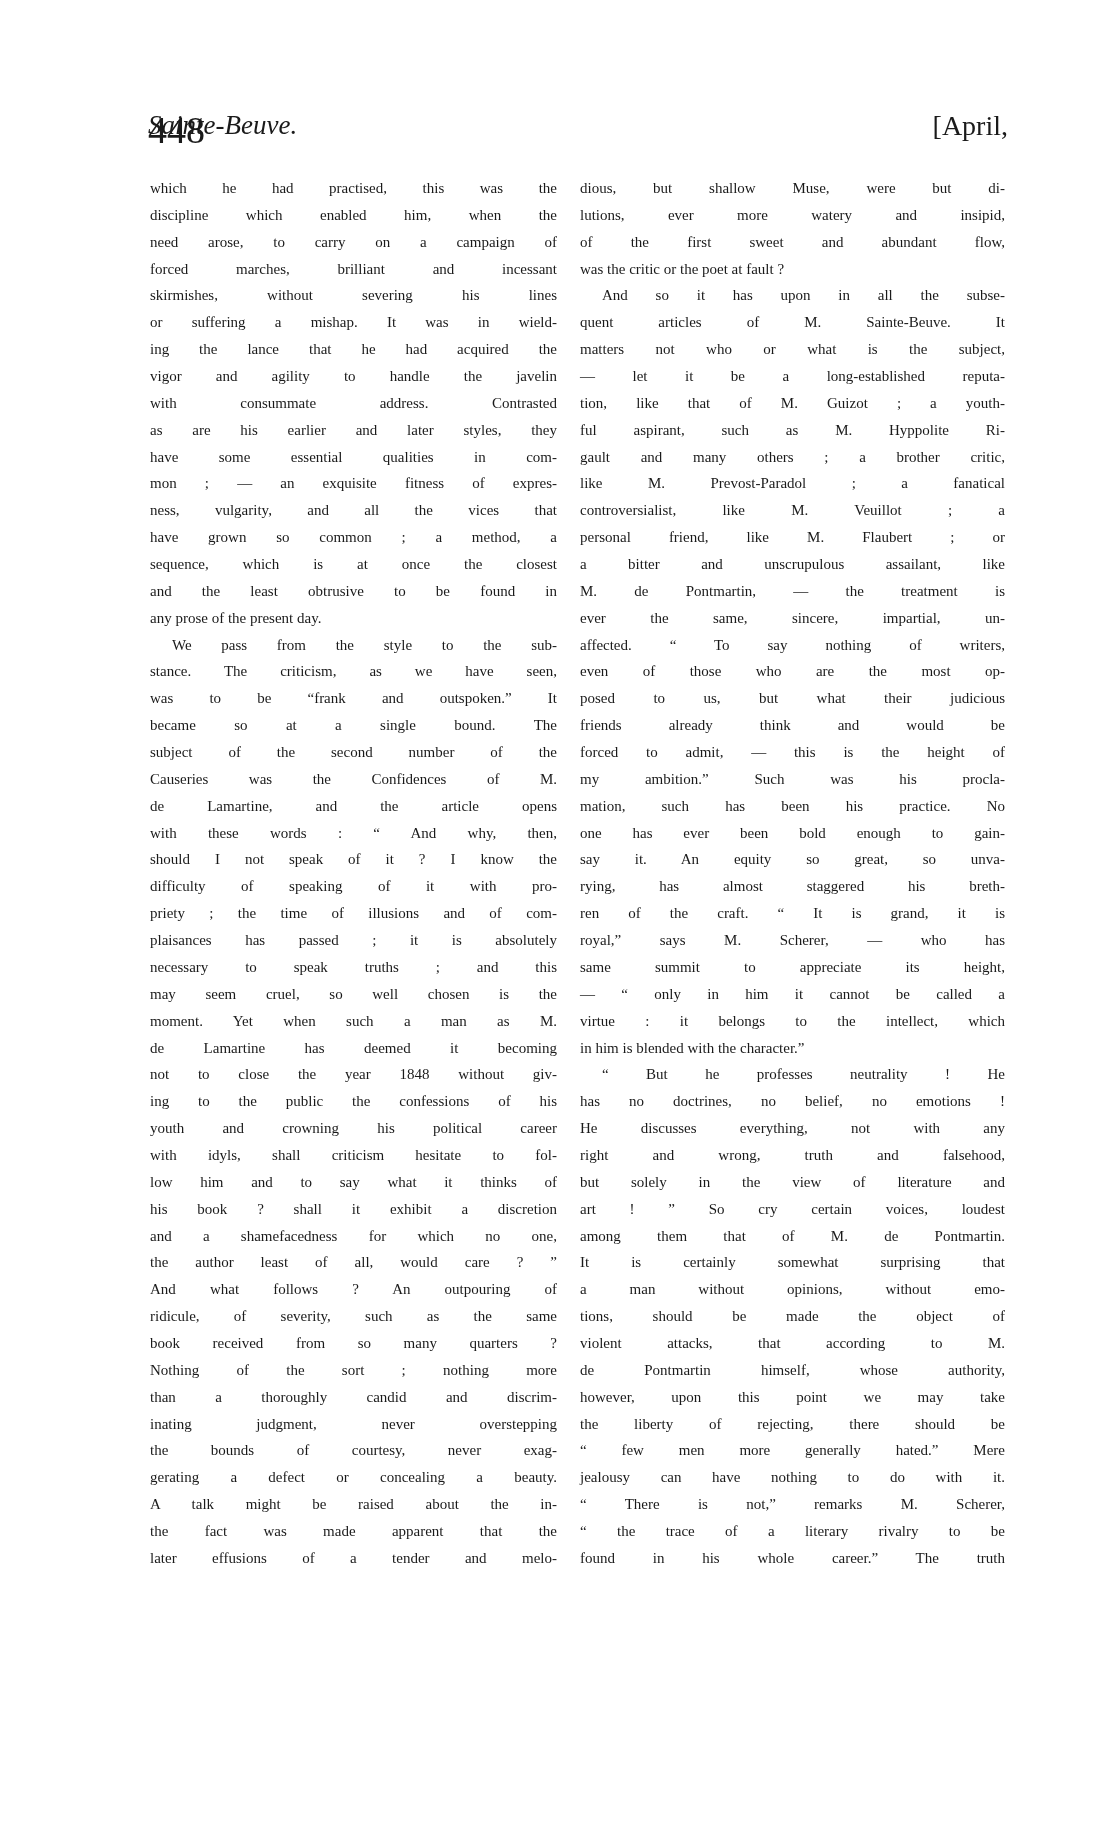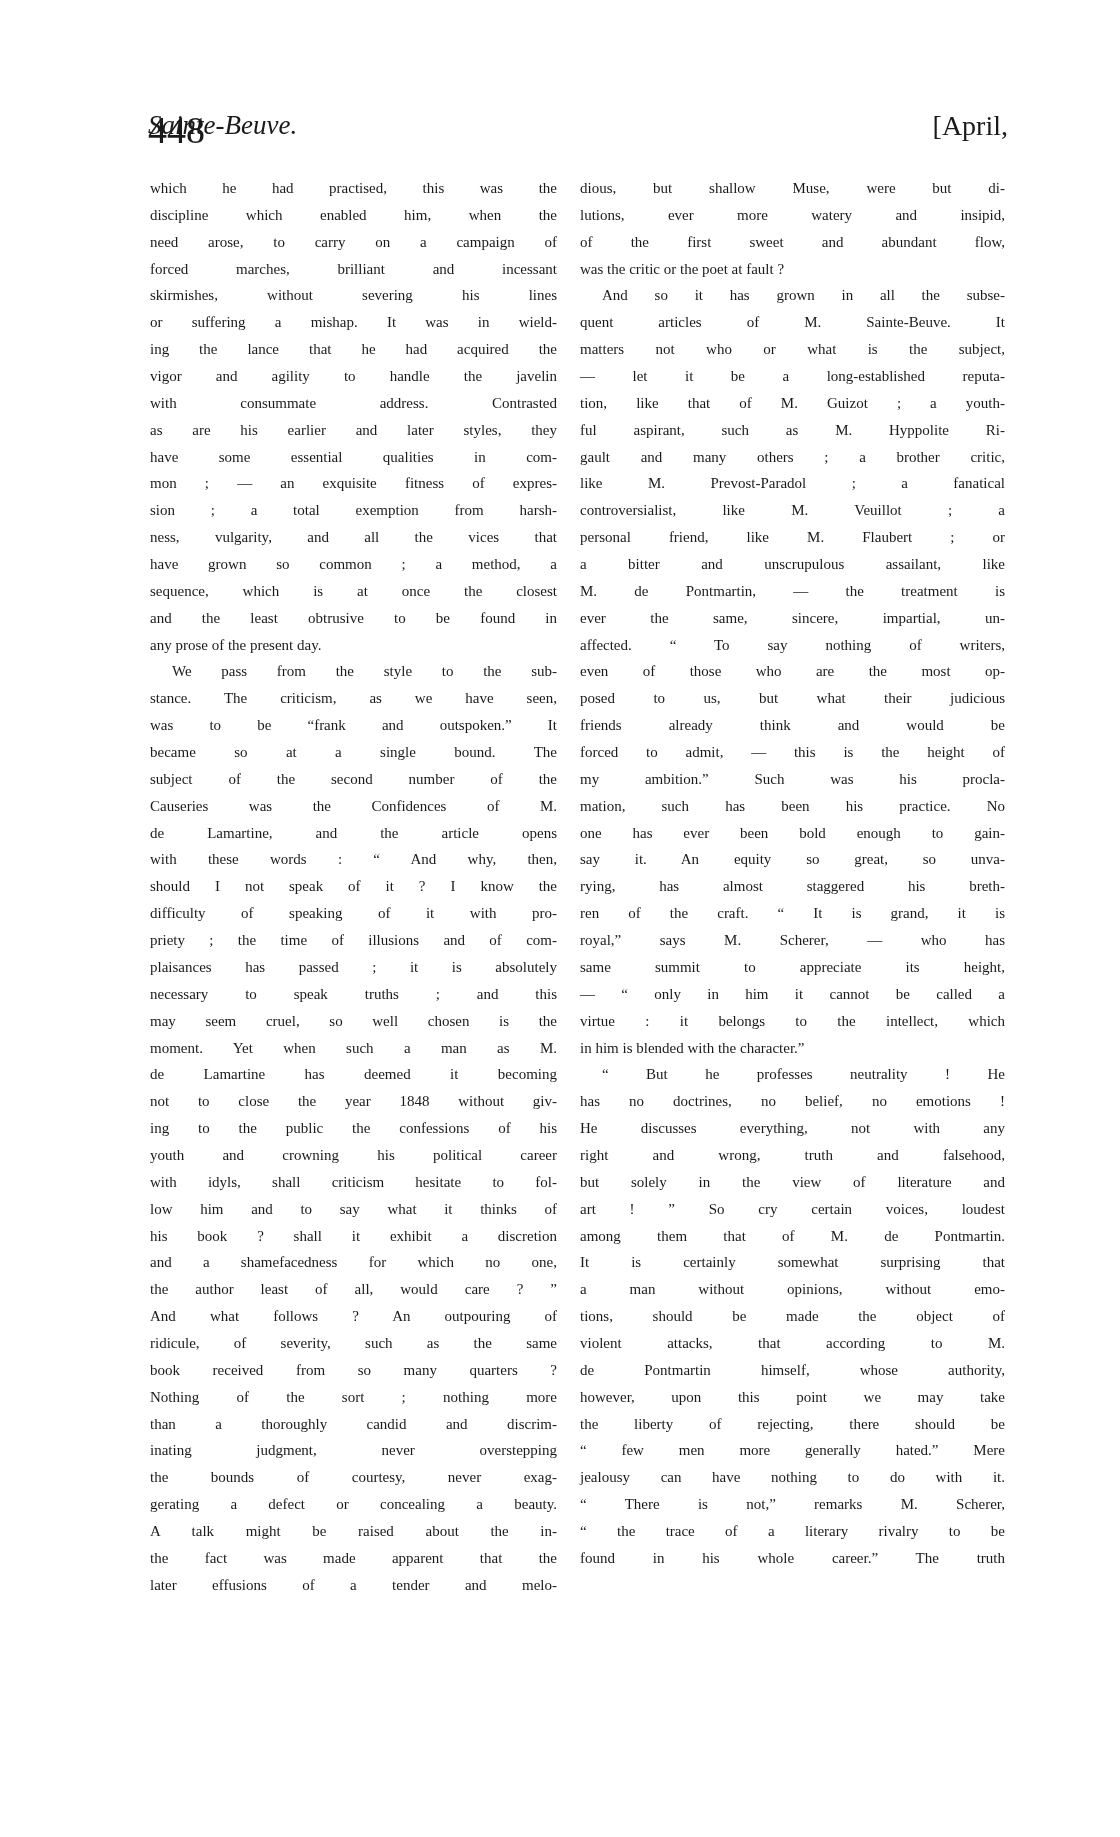--- a/index.html
+++ b/index.html
@@ -32,21 +32,20 @@
     <span class="line">need arose, to carry on a campaign of</span>
     <span class="line">forced marches, brilliant and incessant</span>
     <span class="line">skirmishes, without severing his lines</span>
     <span class="line">or suffering a mishap.  It was in wield-</span>
     <span class="line">ing the lance that he had acquired the</span>
     <span class="line">vigor and agility to handle the javelin</span>
     <span class="line">with consummate address.  Contrasted</span>
     <span class="line">as are his earlier and later styles, they</span>
     <span class="line">have some essential qualities in com-</span>
     <span class="line">mon ; — an exquisite fitness of expres-</span>
-    <span class="line">sion ;  a total exemption from harsh-</span>
     <span class="line">ness, vulgarity, and all the vices that</span>
     <span class="line">have grown so common ; a method, a</span>
     <span class="line">sequence, which is at once the closest</span>
     <span class="line">and the least obtrusive to be found in</span>
     <span class="line last">any prose of the present day.</span>
     <span class="line indent">We pass from the style to the sub-</span>
     <span class="line">stance.  The criticism, as we have seen,</span>
     <span class="line">was to be “frank and outspoken.”  It</span>
     <span class="line">became so at a single bound.  The</span>
     <span class="line">subject of the second number of the</span>
@@ -79,21 +78,21 @@
     <span class="line">gerating a defect or concealing a beauty.</span>
     <span class="line">A talk might be raised about the in-</span>
     <span class="line">the fact was made apparent that the</span>
     <span class="line">later effusions of a tender and melo-</span>
   </div>
 <div class="col col-right" id="col-right">
     <span class="line">dious, but shallow Muse, were but di-</span>
     <span class="line">lutions, ever more watery and insipid,</span>
     <span class="line">of the first sweet and abundant flow,</span>
     <span class="line last">was the critic or the poet at fault ?</span>
-    <span class="line indent">And so it has grown in all the subse-</span>
+    <span class="line indent">And so it has upon in all the subse-</span>
     <span class="line">quent articles of M. Sainte-Beuve.  It</span>
     <span class="line">matters not who or what is the subject,</span>
     <span class="line">— let it be a long-established reputa-</span>
     <span class="line">tion, like that of M. Guizot ; a youth-</span>
     <span class="line">ful aspirant, such as M. Hyppolite Ri-</span>
     <span class="line">gault and many others ; a brother critic,</span>
     <span class="line">like M. Prevost-Paradol ; a fanatical</span>
     <span class="line">controversialist, like M. Veuillot ; a</span>
     <span class="line">personal friend, like M. Flaubert ; or</span>
     <span class="line">a bitter and unscrupulous assailant, like</span>

